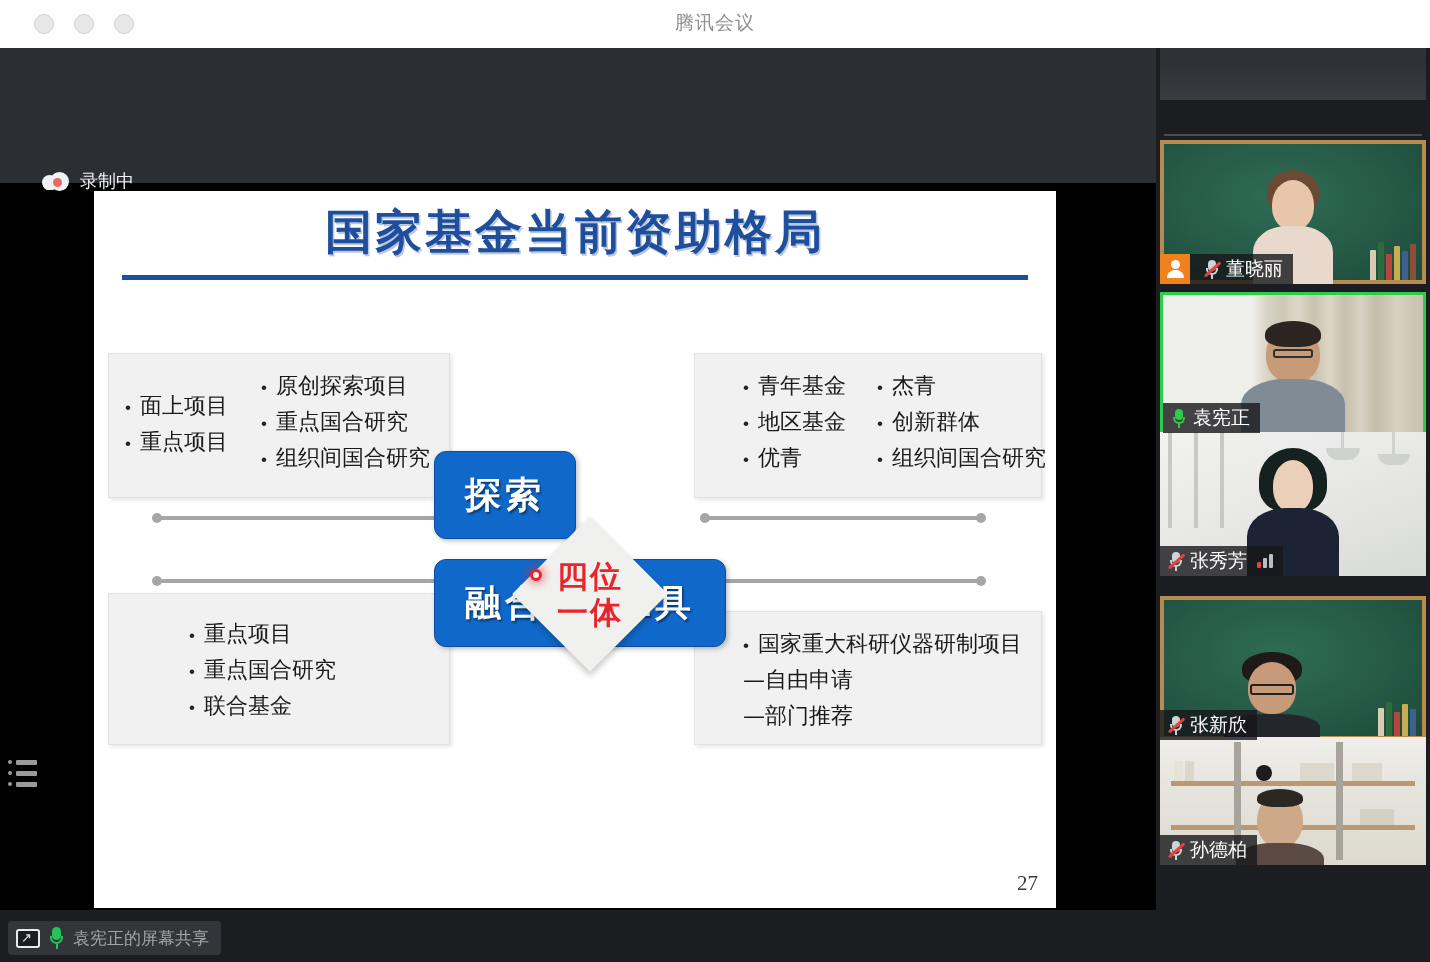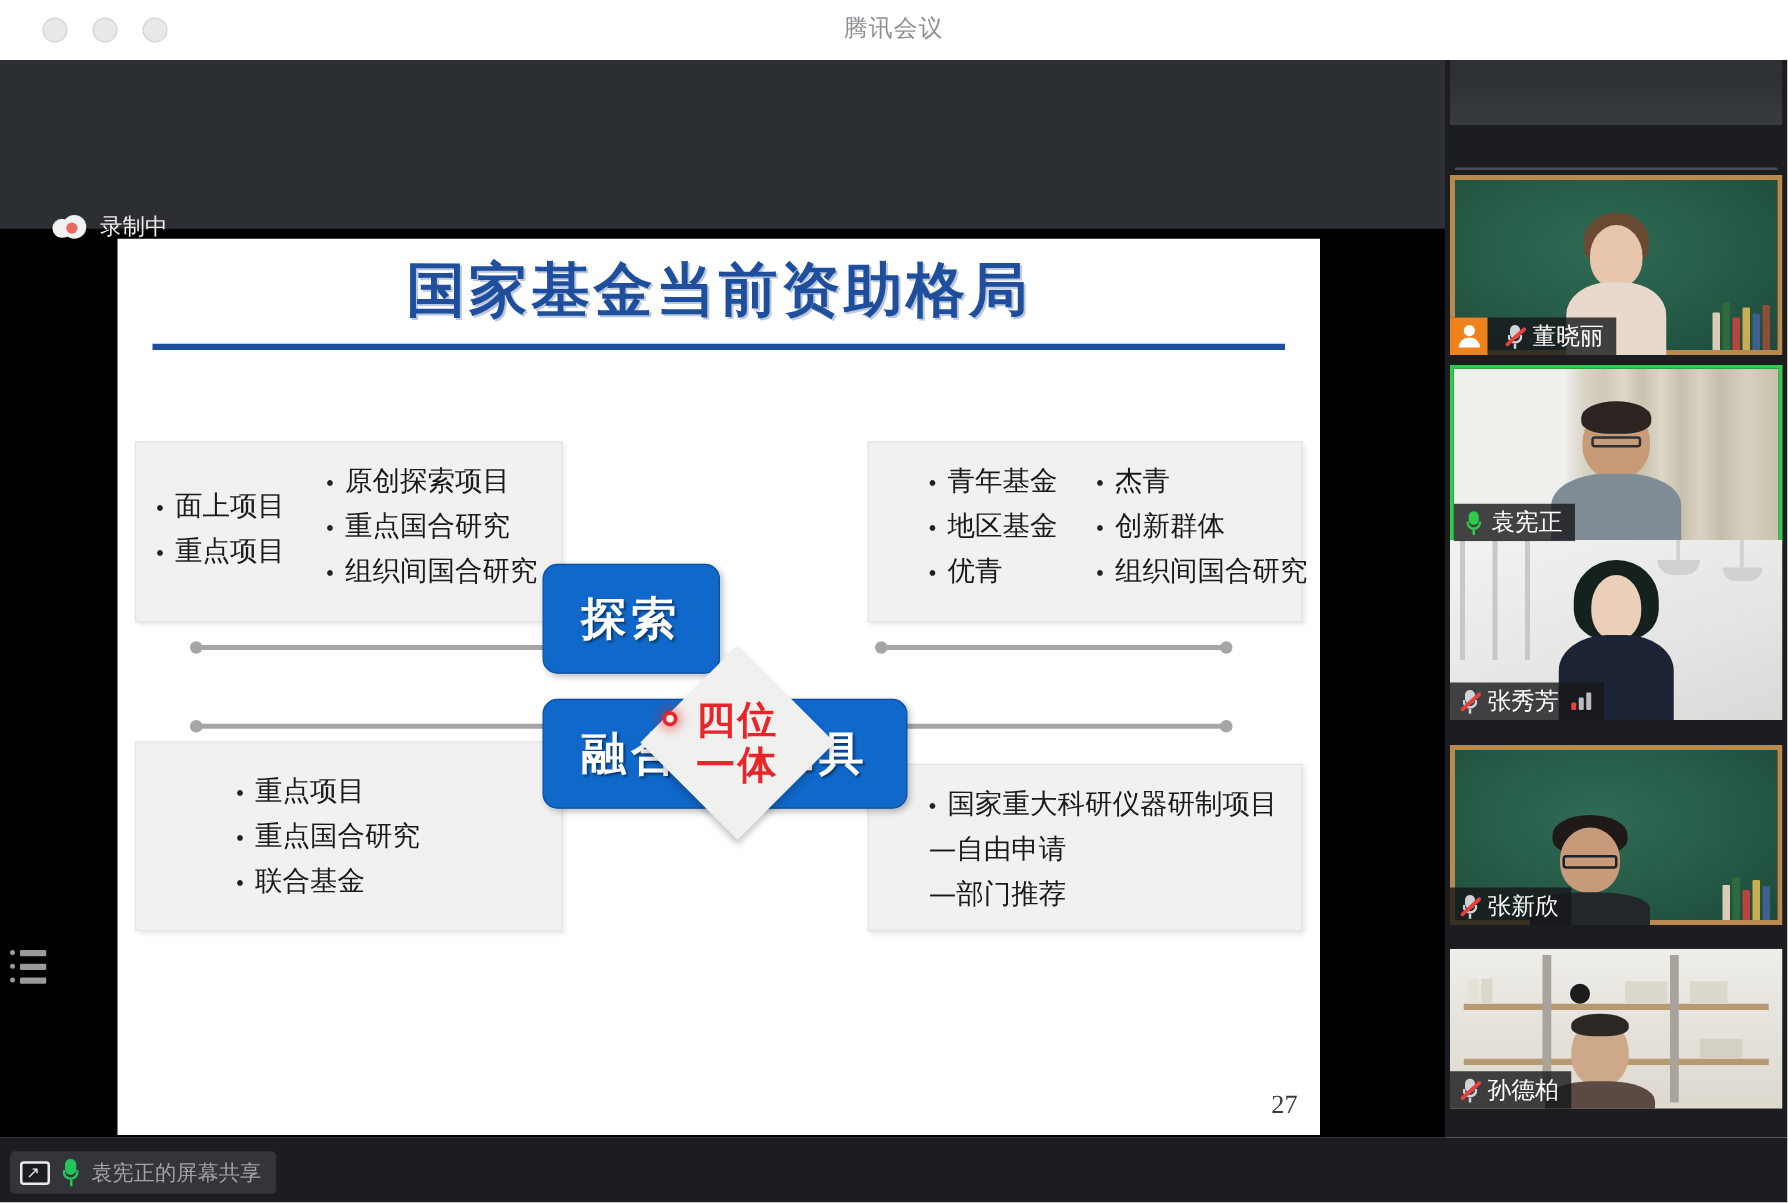--- a/index.html
+++ b/index.html
@@ -215,21 +215,21 @@
   }
   .tile {
     position: absolute; left: 4px; width: 266px;
     background: #15171a; overflow: hidden;
   }
   .tile.partial-top { top: -44px; height: 96px; }
   .tile.t1 { top: 92px;  height: 144px; }
   .tile.t2 { top: 244px; height: 144px; border: 3px solid #2ecc4b; }
   .tile.t3 { top: 384px; height: 144px; }
   .tile.t4 { top: 548px; height: 144px; }
-  .tile.t5 { top: 711px; height: 128px; }
+  .tile.t5 { top: 689px; height: 128px; }
 
   .vid { position: absolute; left: 0; top: 0; width: 100%; height: 100%; }
 
   
   .sc-board {
     background: radial-gradient(ellipse at 45% 40%, #2f6b54 0%, #255a47 55%, #1d4a3a 100%);
     border: 4px solid #b98a4e;
   }
   .books { position: absolute; right: 6px; bottom: 0; display: flex; align-items: flex-end; gap: 2px; }
   .books i { display: block; width: 6px; border-radius: 1px 1px 0 0; }

